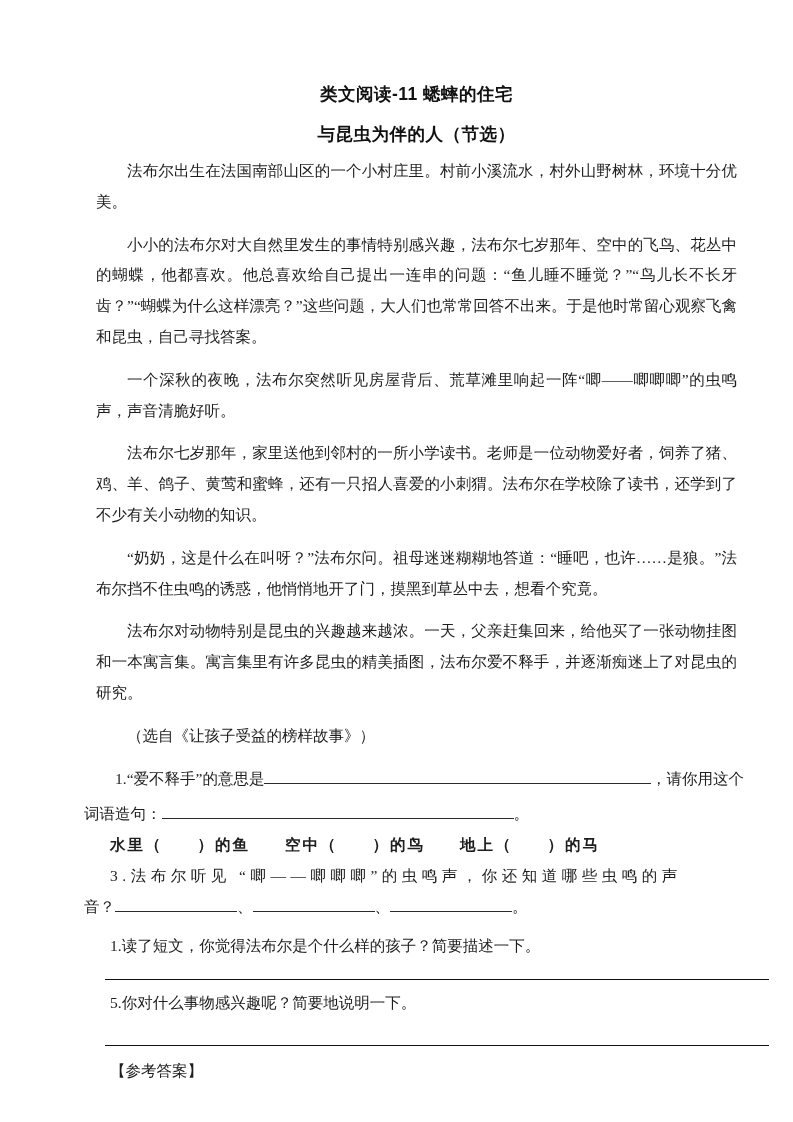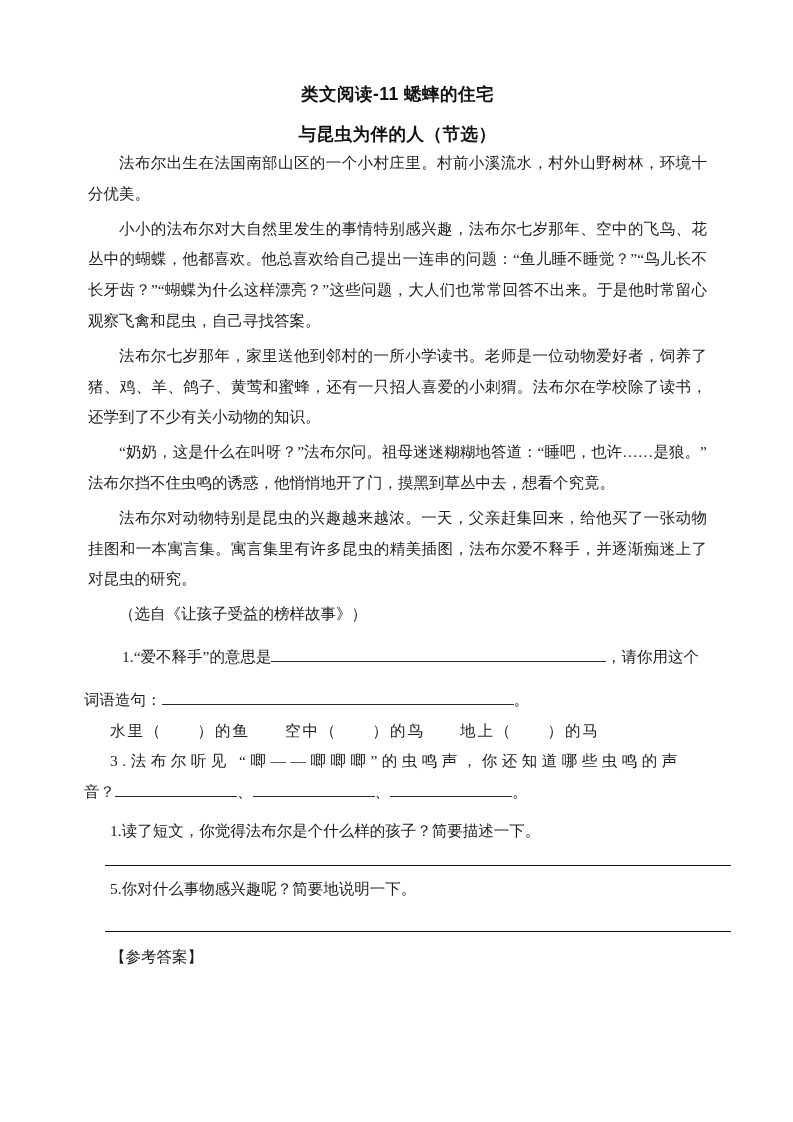--- a/index.html
+++ b/index.html
@@ -1,53 +1,53 @@
 <!DOCTYPE html>
 <html lang="zh"><head>
 <meta charset="utf-8">
 <style>
   html,body { margin:0; padding:0; background:#ffffff; }
   .page {
     width:793px; height:1122px; box-sizing:border-box;
     background:#ffffff; color:#1d1d1d;
-    padding:84px 82px 0 84px;
+    padding:84px 44px 0 84px;
     font-family:"Liberation Serif", serif;
     overflow:hidden;
   }
   h1, h2 {
     margin:0; text-align:center; font-weight:bold; color:#111;
     font-family:"Liberation Sans", sans-serif;
     font-size:17.5px; line-height:20px; letter-spacing:0.5px;
   }
   h1 { margin-bottom:20px; }
   h2 { }
   .passage p {
-    margin:4px; font-size:15.5px; line-height:30.8px;
+    margin:12px; font-size:15.5px; line-height:30.8px;
     text-align:justify; text-indent:2em;
   }
   .attribution {
     margin:0; font-size:15.5px; line-height:30.8px;
     text-align:right; text-indent:0;
   }
   .q {
     margin:0; font-size:15.5px; line-height:30.8px; text-indent:26px;
   }
   .flexline {
     display:flex; align-items:baseline; text-indent:0;
-    padding-left:26px; margin:12px; font-size:15.5px; line-height:30.8px;
+    padding-left:26px; margin:5px; font-size:15.5px; line-height:30.8px;
   }
   .noindent { text-indent:0; }
   .blank {
     display:inline-block; height:1.05em;
     border-bottom:1px solid #2a2a2a; vertical-align:baseline;
   }
   .grow { flex:1 1 auto; }
   .w352 { width:352px; }
   .w122 { width:122px; }
-  .q2items { letter-spacing:2px; }
+  .q2items { letter-spacing:2px;font-weight:bold; }
   .q3line1 { letter-spacing:4.5px; white-space:nowrap; }
   .mt8 { margin-top:8px; }
   .rule {
     border:none; border-top:1.6px solid #111;
     margin:18px -20px 0 21px; height:0;
   }
   .rule-2 { margin-top:26px; }
   .q5 { margin-top:8px; }
   .answers-heading {
     margin:10px 0 0 0; font-size:15.5px; line-height:30.8px; text-indent:26px;
@@ -57,20 +57,21 @@
 <body>
 
 <div class="page">
 
   <h1>类文阅读-11 蟋蟀的住宅</h1>
   <h2>与昆虫为伴的人（节选）</h2>
 
   <div class="passage">
     <p>法布尔出生在法国南部山区的一个小村庄里。村前小溪流水，村外山野树林，环境十分优美。</p>
     <p>小小的法布尔对大自然里发生的事情特别感兴趣，法布尔七岁那年、空中的飞鸟、花丛中的蝴蝶，他都喜欢。他总喜欢给自己提出一连串的问题：“鱼儿睡不睡觉？”“鸟儿长不长牙齿？”“蝴蝶为什么这样漂亮？”这些问题，大人们也常常回答不出来。于是他时常留心观察飞禽和昆虫，自己寻找答案。</p>
+    <p>一个深秋的夜晚，法布尔突然听见房屋背后、荒草滩里响起一阵“唧——唧唧唧”的虫鸣声，声音清脆好听。</p>
     <p>法布尔七岁那年，家里送他到邻村的一所小学读书。老师是一位动物爱好者，饲养了猪、鸡、羊、鸽子、黄莺和蜜蜂，还有一只招人喜爱的小刺猬。法布尔在学校除了读书，还学到了不少有关小动物的知识。</p>
     <p>“奶奶，这是什么在叫呀？”法布尔问。祖母迷迷糊糊地答道：“睡吧，也许……是狼。”法布尔挡不住虫鸣的诱惑，他悄悄地开了门，摸黑到草丛中去，想看个究竟。</p>
     <p>法布尔对动物特别是昆虫的兴趣越来越浓。一天，父亲赶集回来，给他买了一张动物挂图和一本寓言集。寓言集里有许多昆虫的精美插图，法布尔爱不释手，并逐渐痴迷上了对昆虫的研究。</p>
     <p class="attribution">（选自《让孩子受益的榜样故事》）</p>
   </div>
 
   <div class="questions">
 
     <p class="flexline">
       <span>1.“爱不释手”的意思是</span>

